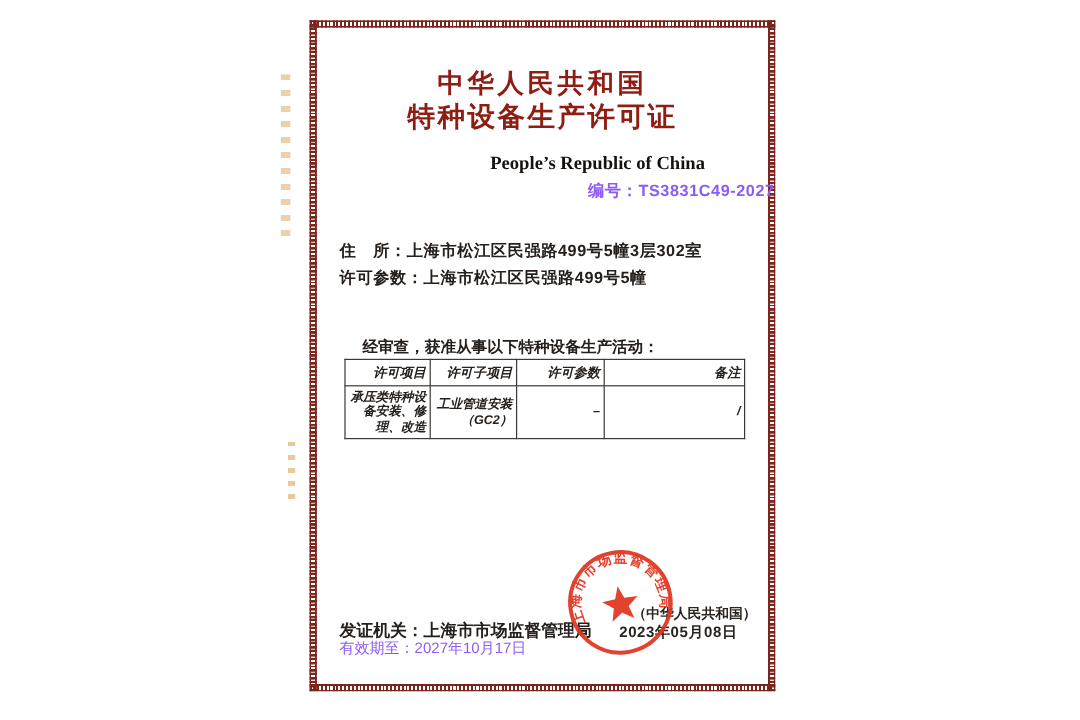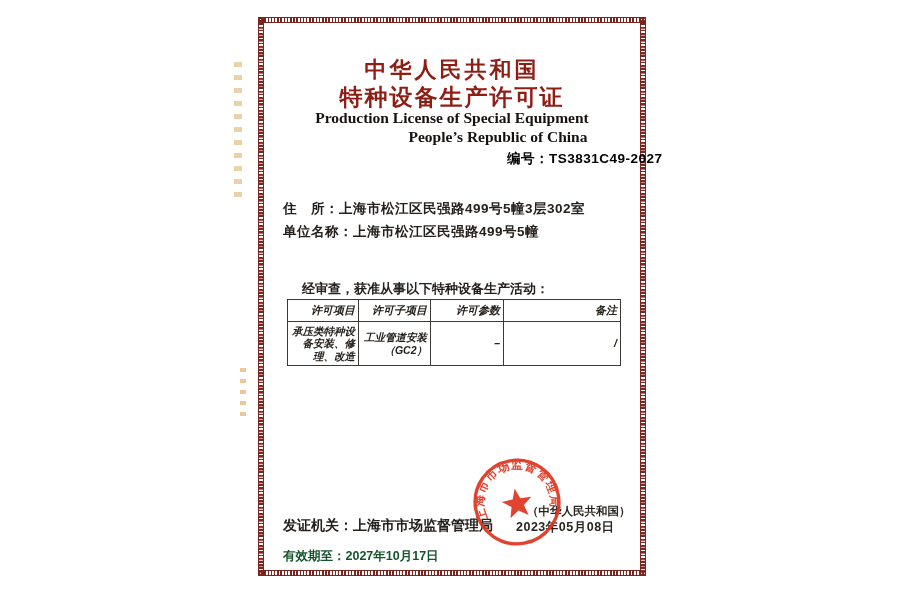--- a/index.html
+++ b/index.html
@@ -28,35 +28,35 @@
     background:repeating-linear-gradient(180deg,rgba(214,148,60,.85) 0 4px,rgba(0,0,0,0) 4px 11px);}
 
   
   .abs{position:absolute;z-index:2;}
   .ctr{left:258px;width:388px;text-align:center;}
   .title-cn{font-weight:bold;color:#8e1d14;}
   .t1{top:55px;font-size:22px;letter-spacing:3px;}
   .t2{top:82px;font-size:23px;letter-spacing:2px;}
   .title-en{font-family:"Liberation Serif","DejaVu Serif",serif;font-weight:bold;color:#161210;font-size:15.5px;}
   .e1{top:109px;} .e2{top:128px;margin-left:46px;}
-  .license-no{left:507px;top:150px;font-size:13.5px;font-weight:bold;color:#000000;letter-spacing:.5px;}
+  .license-no{left:490px;top:150px;font-size:13.5px;font-weight:bold;color:#8b5cf6;letter-spacing:.5px;}
   .field{left:283px;font-size:13.5px;font-weight:bold;color:#26201d;letter-spacing:.5px;}
   .f0{top:177px;} .f1{top:200px;} .f2{top:223px;}
   .approval{left:283px;top:280px;font-size:13px;font-weight:bold;color:#26201d;margin-left:19px;}
 
   
   .lic-table{left:287px;top:299px;border-collapse:collapse;z-index:2;position:absolute;
     font-style:italic;color:#26211d;}
   .lic-table td,.lic-table th{border:1.4px solid #3c3835;text-align:right;vertical-align:middle;padding:1px 3px;}
   .lic-table th{height:19px;font-size:11px;font-weight:bold;}
   .lic-table td{height:41px;font-size:10.5px;line-height:12.5px;font-weight:bold;}
   .c0{width:64px;} .c1{width:65px;} .c2{width:66px;} .c3{width:110px;}
 
   .issuer{left:283px;top:517px;font-size:14px;font-weight:bold;color:#26201d;text-align:center;}
-  .valid{left:283px;top:548px;font-size:12.5px;font-weight:bold;color:#14532d;}
+  .valid{left:283px;top:532px;font-size:12.5px;font-weight:normal;color:#8b5cf6;}
   .seal-note{left:527px;top:504px;font-size:11.5px;font-weight:bold;color:#2a241f;z-index:2;}
   .seal-date{left:516px;top:519px;font-size:12.5px;font-weight:bold;color:#2a241f;z-index:2;letter-spacing:.5px;}
 
   
   .seal{position:absolute;left:472px;top:457px;width:90px;height:90px;z-index:3;
         transform:rotate(-10deg);opacity:.93;}
 
   
   .watermark{position:absolute;left:52px;top:398px;z-index:4;white-space:nowrap;
     font-size:53px;font-weight:bold;letter-spacing:-2px;color:#ffffff;
@@ -73,27 +73,26 @@
 
   <div class="frame">
     <div class="gk gk-h gk-top"></div>
     <div class="gk gk-h gk-bottom"></div>
     <div class="gk gk-v gk-left"></div>
     <div class="gk gk-v gk-right"></div>
   </div>
 
   <div class="abs ctr title-cn t1">中华人民共和国</div>
   <div class="abs ctr title-cn t2">特种设备生产许可证</div>
-  <div class="abs ctr title-en e1">Production License of Special Equipment</div>
   <div class="abs ctr title-en e2">People’s Republic of China</div>
 
   <div class="abs license-no"><span>编号：</span><span>TS3831C49-2027</span></div>
 
   <div class="abs field f1"><span>住　所：</span><span>上海市松江区民强路499号5幢3层302室</span></div>
-  <div class="abs field f2"><span>单位名称：</span><span>上海市松江区民强路499号5幢</span></div>
+  <div class="abs field f2"><span>许可参数：</span><span>上海市松江区民强路499号5幢</span></div>
 
   <div class="abs approval">经审查，获准从事以下特种设备生产活动：</div>
 
   <table class="lic-table">
     <thead>
       <tr>
         <th class="c0">许可项目</th>
         <th class="c1">许可子项目</th>
         <th class="c2">许可参数</th>
         <th class="c3">备注</th>

